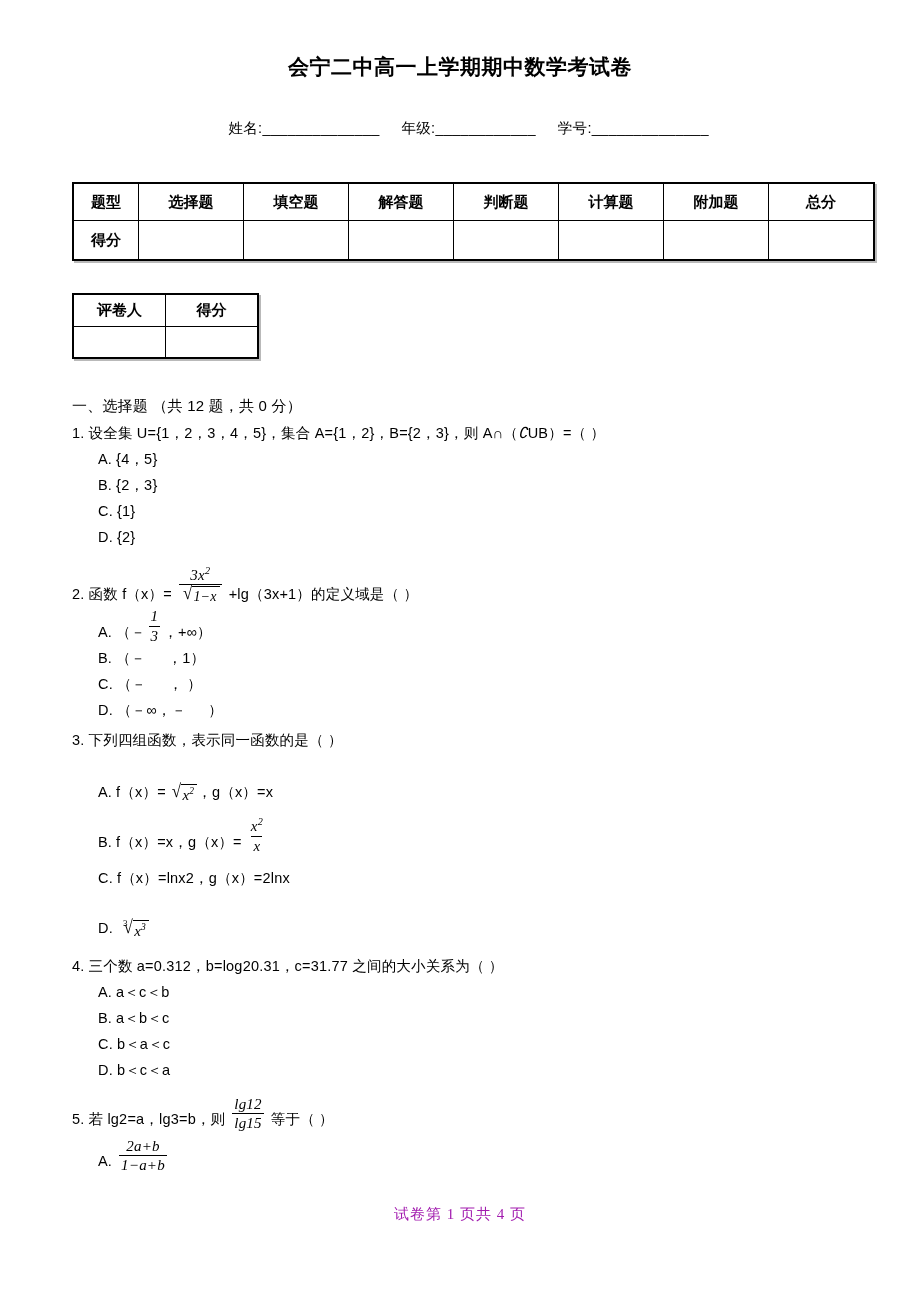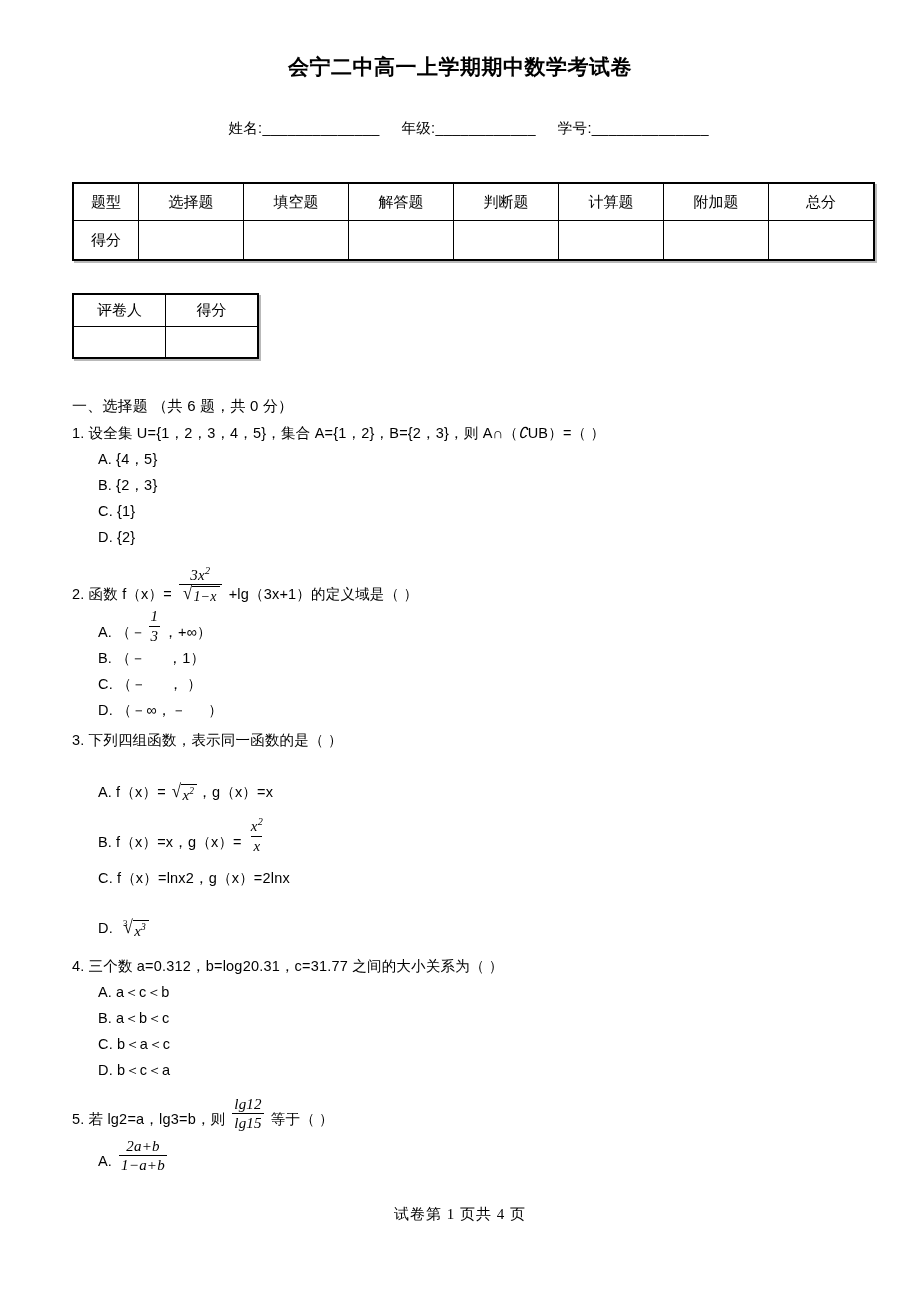--- a/index.html
+++ b/index.html
@@ -42,20 +42,21 @@
   }
   .info-line .gap { display: inline-block; width: 22px; }
 
   
   .score-table-wrap { margin-top: 28px; }
   table.score {
     border-collapse: collapse;
     table-layout: fixed;
     border: 2px solid #000;
     box-shadow: 2px 2px 0 #b9b9b9;
+    font-weight: bold;
   }
   table.score td {
     border: 1px solid #000;
     text-align: center;
     vertical-align: middle;
     font-size: 15px;
     height: 34px;
   }
   table.score.main { width: 778px; }
   table.score.main td.first { width: 62px; }
@@ -150,21 +151,21 @@
 
   
   .footer {
     position: absolute;
     left: 0;
     right: 0;
     bottom: 78px;
     text-align: center;
     font-family: "Liberation Serif", "DejaVu Serif", serif;
     font-size: 15px;
-    color: #000000;
+    color: #a21caf;
     letter-spacing: 1px;
   }
 </style>
 </head>
 <body>
 
 <div class="page">
 
   <h1 class="doc-title">会宁二中高一上学期期中数学考试卷</h1>
 
@@ -209,21 +210,21 @@
       <tr class="values">
         <td></td>
         <td></td>
       </tr>
     </tbody>
       </table>
   </div>
 
   <div class="content">
 
-    <div class="section-head">一、选择题 （共 6 题，共 0 分）</div>
+    <div class="section-head">一、选择题 （共 12 题，共 0 分）</div>
 
     <div class="q">
       <span>1.</span><span class="sp-4"></span><span>设全集 U={1，2，3，4，5}，集合 A={1，2}，B={2，3}，则 A∩（</span><span class="math up">∁</span><span>UB</span><span>）=（     ）</span>
     </div>
     <div class="opts">
       <div class="opt">
           <span>A.</span>
           <span class="sp-4"></span>
           <span>{4，5}</span>
         </div>

